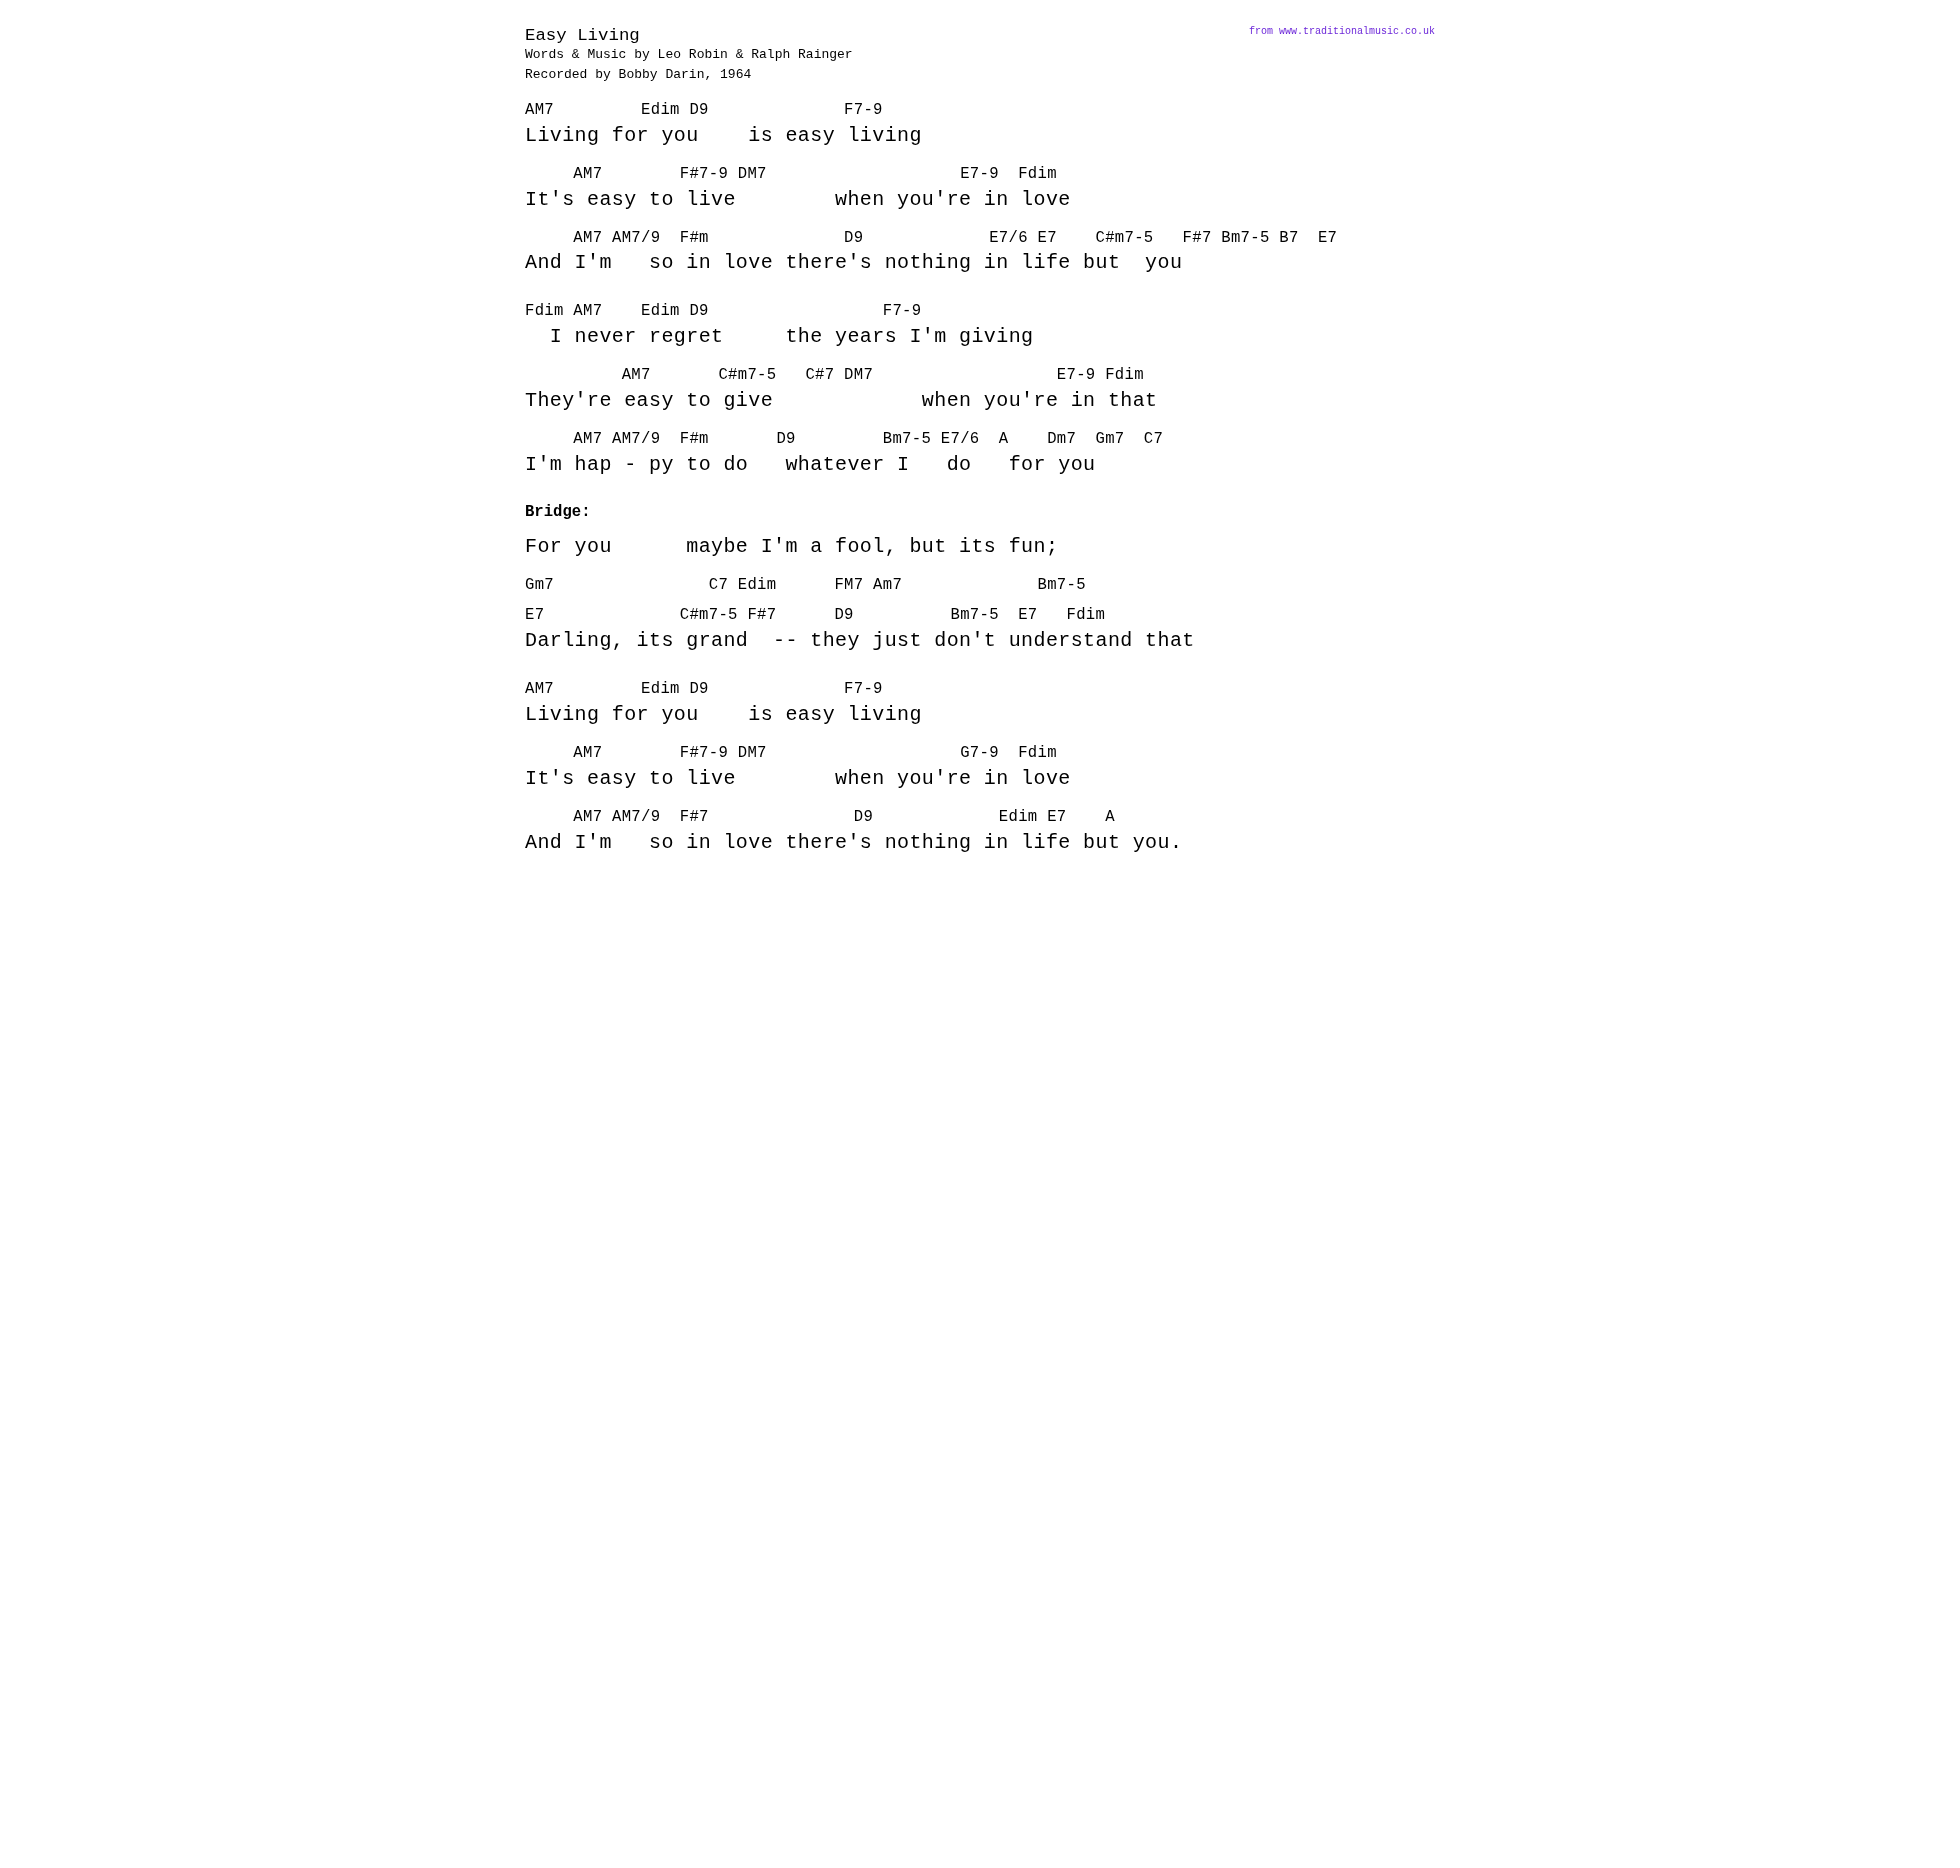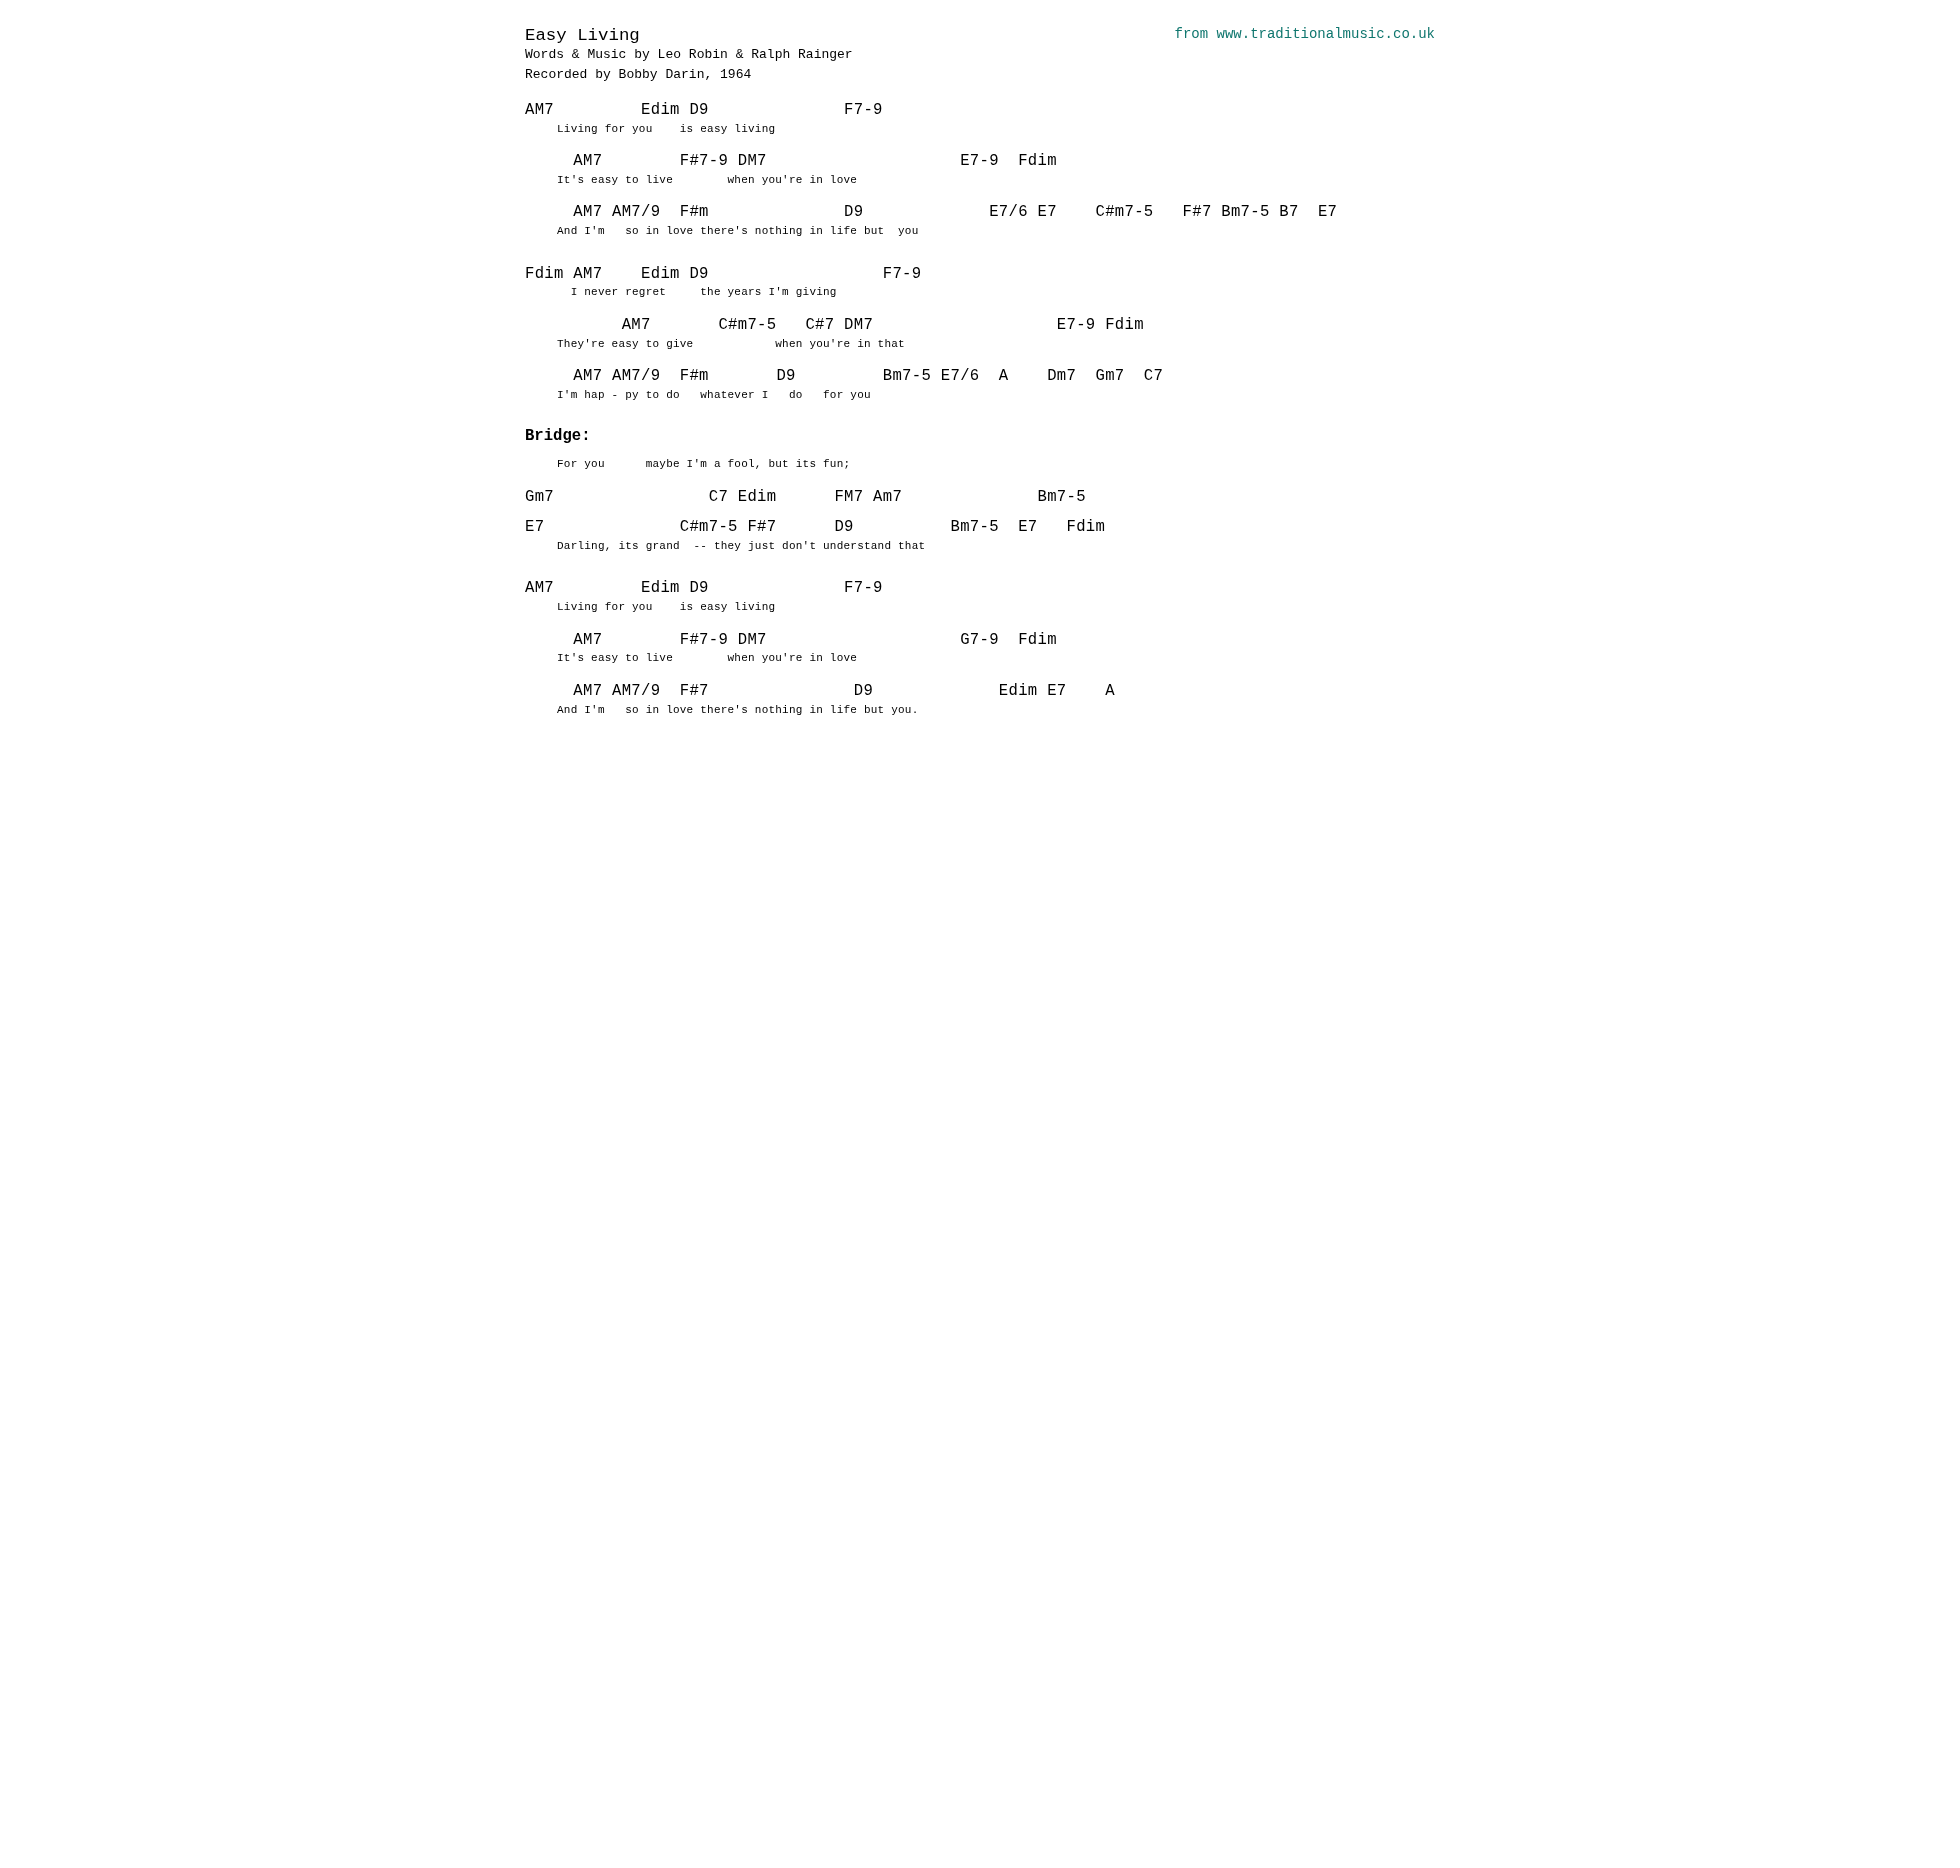--- a/index.html
+++ b/index.html
@@ -27,48 +27,47 @@
       justify-content: space-between;
       align-items: flex-start;
     }
 
     .song-title {
       font-size: 17.4px;
       font-weight: normal;
     }
 
     .source-url {
-      font-size: 14px;
-      color: #0f766e;
+      font-size: 10px;
+      color: #6d28d9;
     }
 
     .credits {
       font-size: 13px;
       line-height: 1.5;
     }
 
     .section {
       margin-bottom: 24px;
     }
 
     .chord-line {
       font-weight: normal;
       font-size: 15.6px;
       white-space: pre;
       line-height: 1.4;
       letter-spacing: 0.02em;
     }
 
     .lyric-line {
-      font-size: 11px;
+      font-size: 20px;
       white-space: pre;
       line-height: 1.4;
       margin-bottom: 14px;
       letter-spacing: 0.02em;
-      margin-left: 32px;
     }
 
     .bridge-label {
       font-size: 15.6px;
       font-weight: bold;
       margin-bottom: 12px;
     }
 
     .pair {
       margin-bottom: 8.7px;

